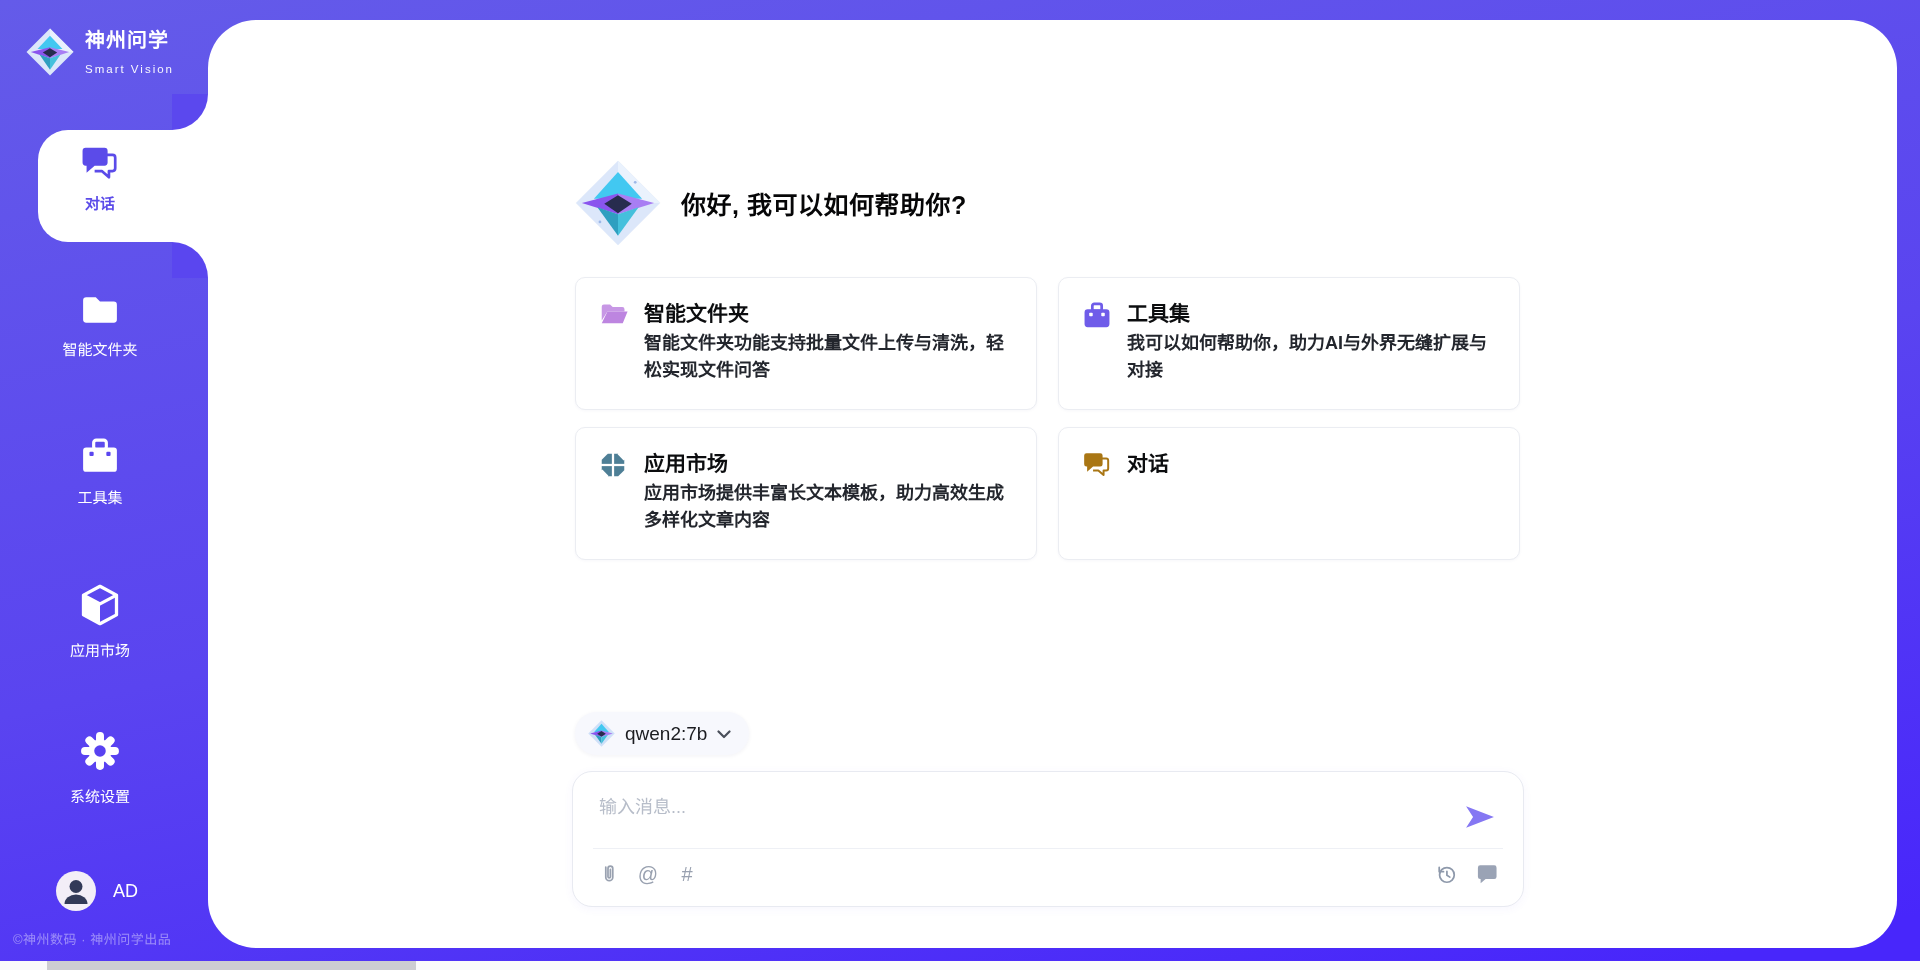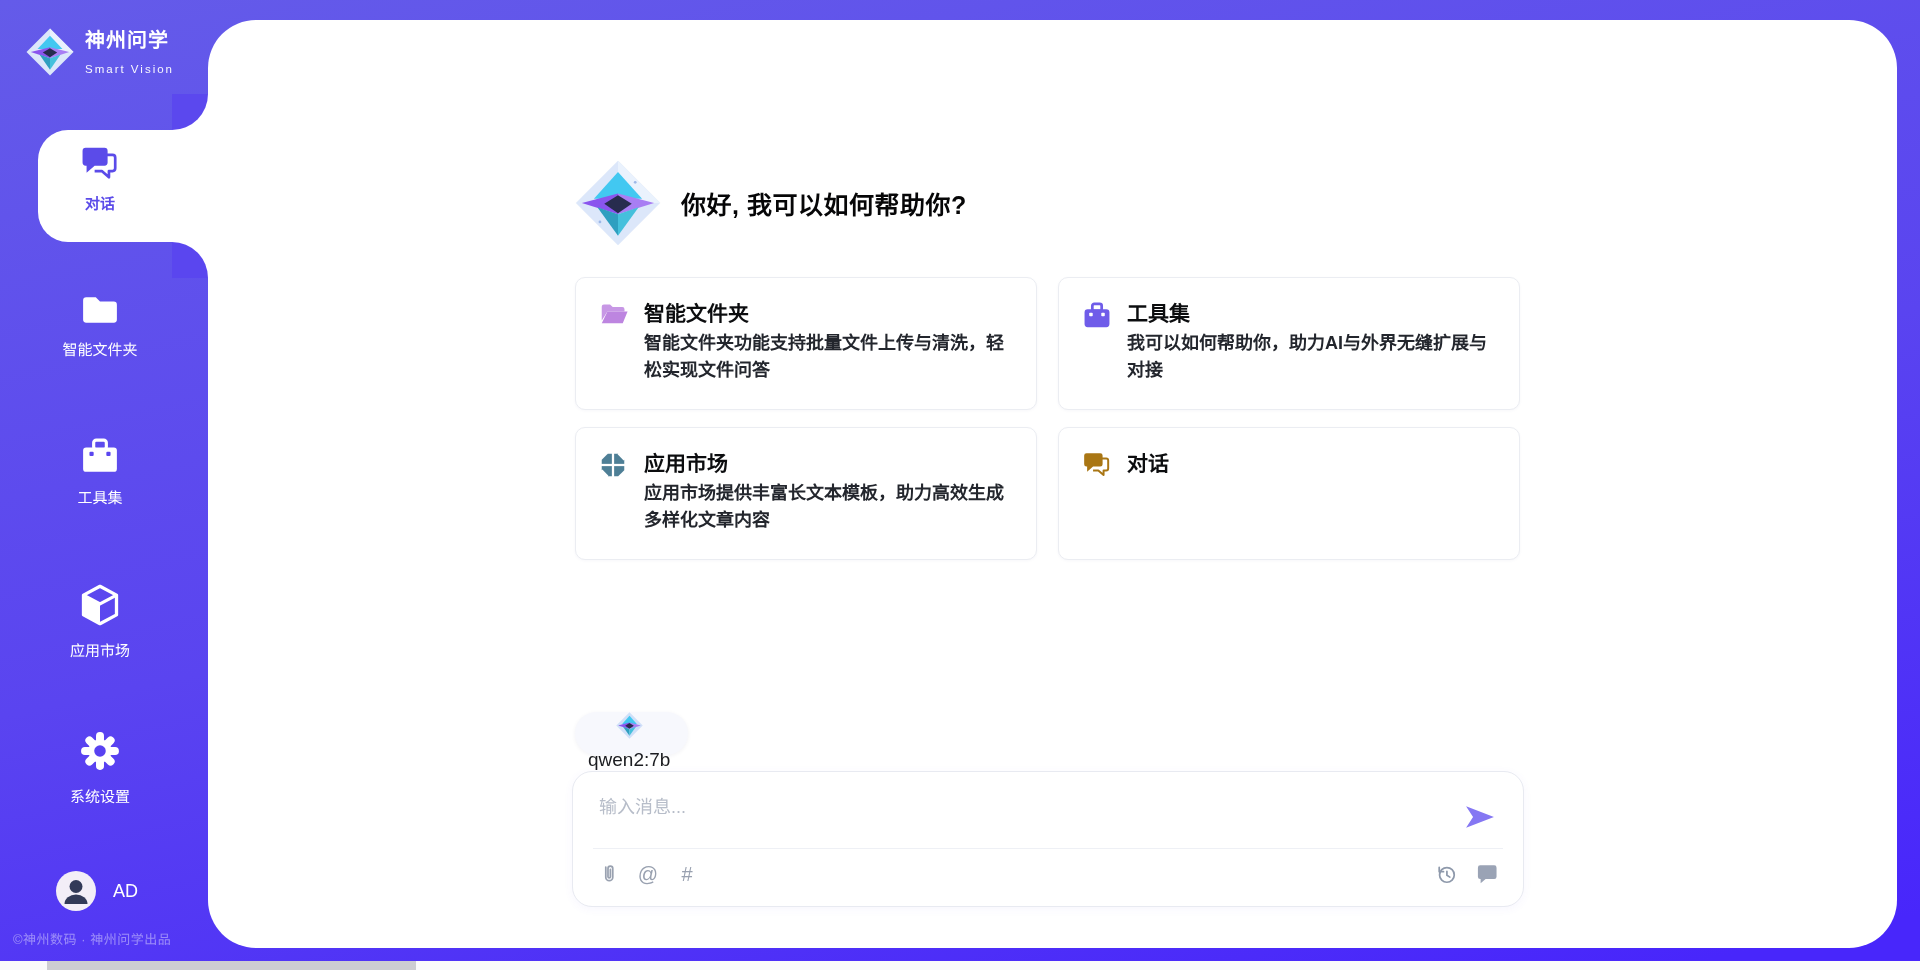--- a/index.html
+++ b/index.html
@@ -47,21 +47,21 @@
   .cards{position:absolute;left:0;top:257px;width:945px;display:grid;
     grid-template-columns:462px 462px;grid-column-gap:21px;grid-row-gap:17px;}
   .card{box-sizing:border-box;width:462px;height:133px;background:#fff;border:1px solid #ebedf2;
     border-radius:10px;position:relative;cursor:pointer;box-shadow:0 1px 3px rgba(60,60,120,.04);}
   .card .cicon{position:absolute;left:24px;top:24px;width:28px;height:28px;}
   .card .ctitle{position:absolute;left:68px;top:19px;font-size:21px;font-weight:bold;color:#0c0d0f;}
   .card .cdesc{position:absolute;left:68px;top:52px;width:364px;font-size:18px;line-height:27px;color:#23262d;font-weight:bold;}
 
   .composer{position:absolute;left:364px;top:692px;width:952px;}
   .model-pill{display:inline-flex;align-items:center;gap:10px;height:43px;padding:0 18px 0 13px;
-    margin-left:3px;background:#f7f8fd;border-radius:22px;cursor:pointer;box-shadow:0 1px 4px rgba(40,40,90,.06);flex-direction:column;}
+    margin-left:3px;background:#f7f8fd;border-radius:22px;cursor:pointer;box-shadow:0 1px 4px rgba(40,40,90,.06);}
   .model-pill .logo{width:27px;height:27px;}
   .model-name{font-size:19px;color:#1b1c20;}
   .inputbox{box-sizing:border-box;position:relative;margin-top:16px;width:952px;height:136px;
     background:#fff;border:1px solid #e8eaf1;border-radius:20px;box-shadow:0 2px 10px rgba(90,70,230,.05);}
   .inputbox textarea{position:absolute;left:24px;top:18px;width:860px;height:50px;border:none;outline:none;
     resize:none;font-family:inherit;font-size:18px;color:#30343c;background:transparent;}
   .inputbox textarea::placeholder{color:#b7bdc9;}
   .send-btn{position:absolute;right:28px;top:33px;width:30px;height:24px;cursor:pointer;}
   .in-divider{position:absolute;left:20px;right:20px;top:76px;height:1px;background:#eef0f5;}
   .tools{position:absolute;left:24px;top:90px;display:flex;align-items:center;gap:15px;}

